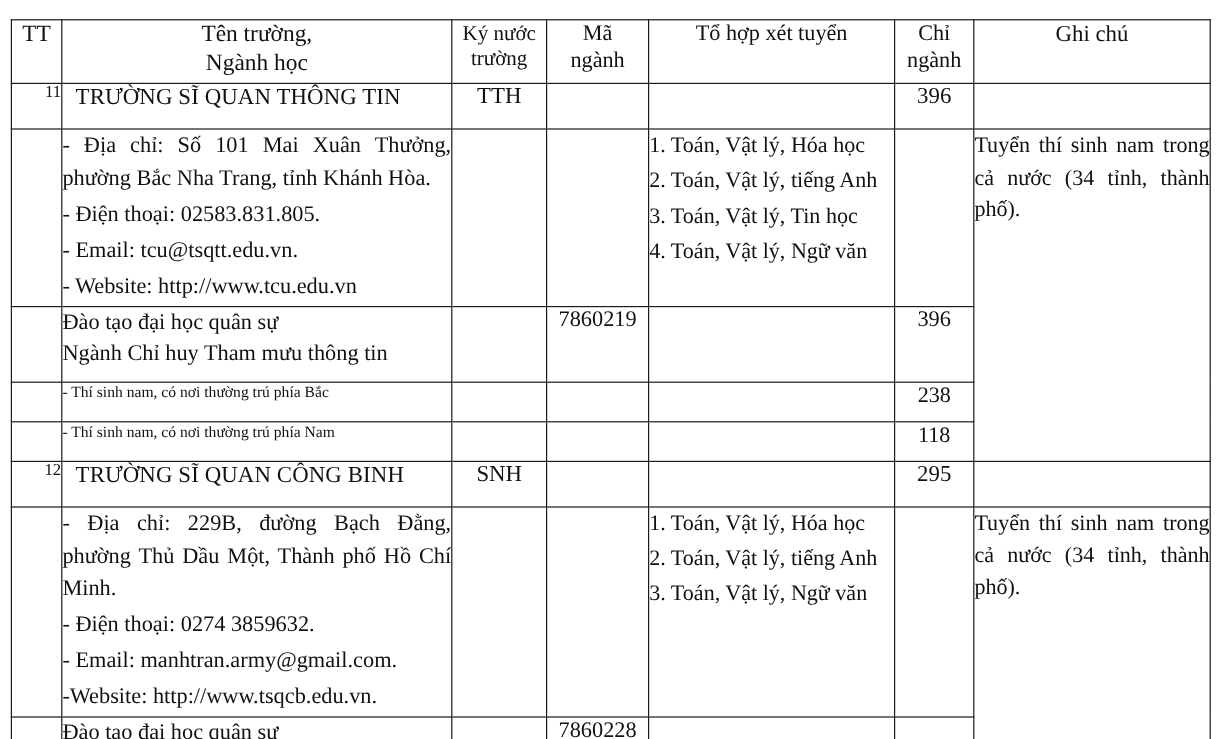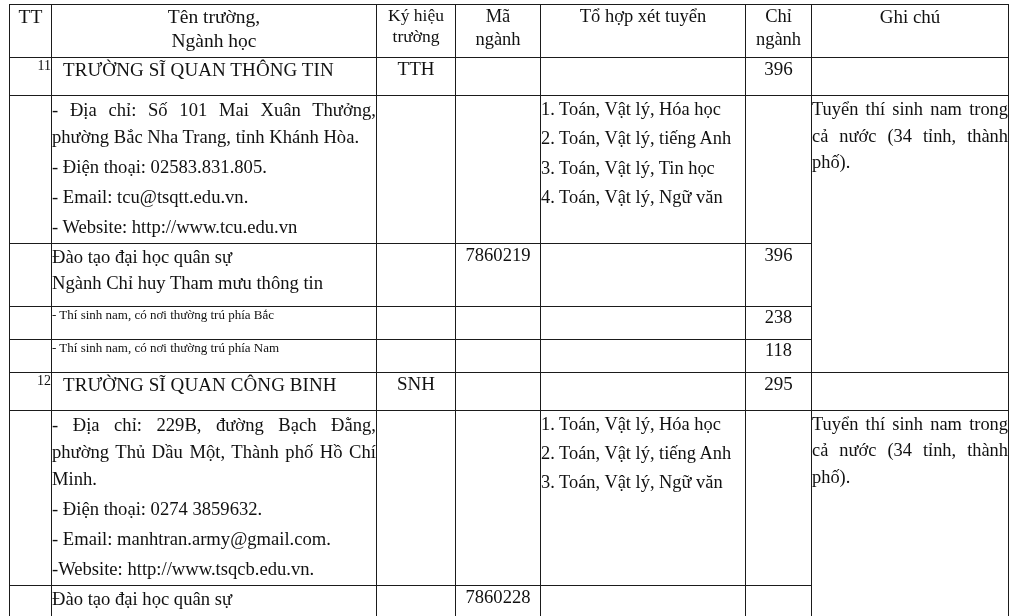--- a/index.html
+++ b/index.html
@@ -15,21 +15,21 @@
     font-family: "Liberation Serif", "DejaVu Serif", serif;
     color: #111111;
     -webkit-font-smoothing: antialiased;
   }
 
   .page {
     position: relative;
     width: 1020px;
     height: 616px;
     box-sizing: border-box;
-    padding: 4px 9px 0 9px;
+    padding: 16px 9px 0 9px;
   }
 
   table.doc-table {
     border-collapse: collapse;
     table-layout: fixed;
     width: 999px;
     margin: 0;
   }
 
   table.doc-table td,
@@ -177,21 +177,21 @@
     </colgroup>
 
     <tbody>
         <tr class="hdr">
       <td class="hdr-tt"><span>TT</span></td>
       <td class="hdr-name">
         <div>Tên trường,</div>
         <div>Ngành học</div>
       </td>
       <td class="hdr-sym">
-        <div>Ký hiệu</div>
+        <div>Ký nước</div>
         <div>trường</div>
       </td>
       <td class="hdr-code">
         <div>Mã</div>
         <div>ngành</div>
       </td>
       <td class="hdr-combo"><span>Tổ hợp xét tuyển</span></td>
       <td class="hdr-quota">
         <div>Chỉ</div>
         <div>ngành</div>

